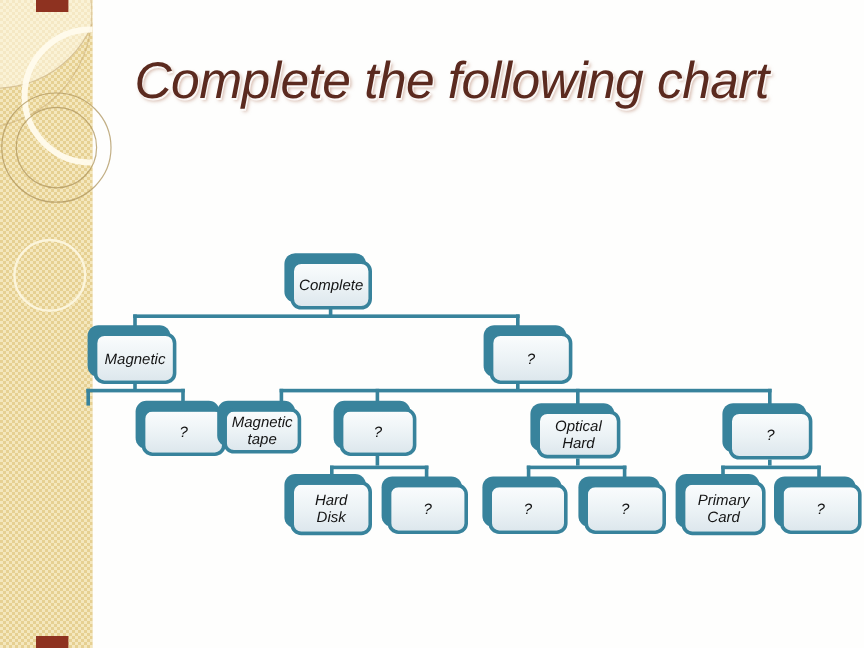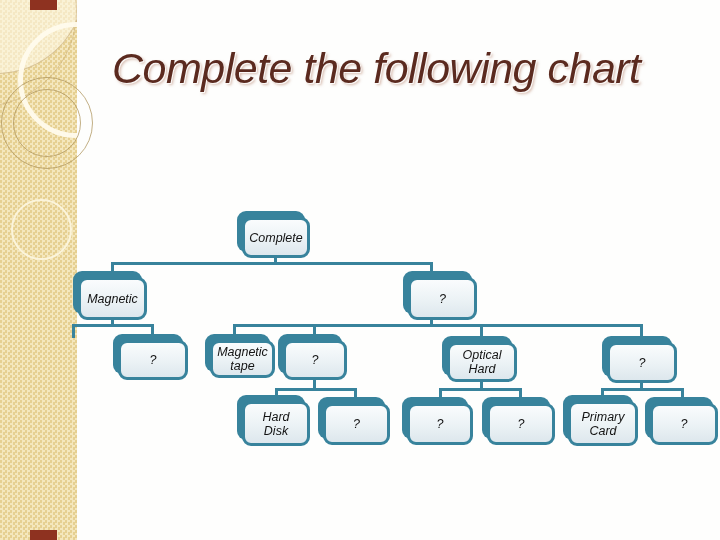--- a/index.html
+++ b/index.html
@@ -127,21 +127,21 @@
   <div class="node" style="left:408px;top:277px;width:69px;height:43px;">
     <div class="node-box">
         <span>?</span>
       </div>
   </div>
   <div class="node" style="left:118px;top:340px;width:70px;height:40px;">
     <div class="node-box">
         <span>?</span>
       </div>
   </div>
-  <div class="node" style="left:210px;top:340px;width:65px;height:38px;">
+  <div class="node" style="left:186px;top:340px;width:65px;height:38px;">
     <div class="node-box">
         <span>Magnetic tape</span>
       </div>
   </div>
   <div class="node" style="left:283px;top:340px;width:64px;height:40px;">
     <div class="node-box">
         <span>?</span>
       </div>
   </div>
   <div class="node" style="left:447px;top:342px;width:70px;height:40px;">

